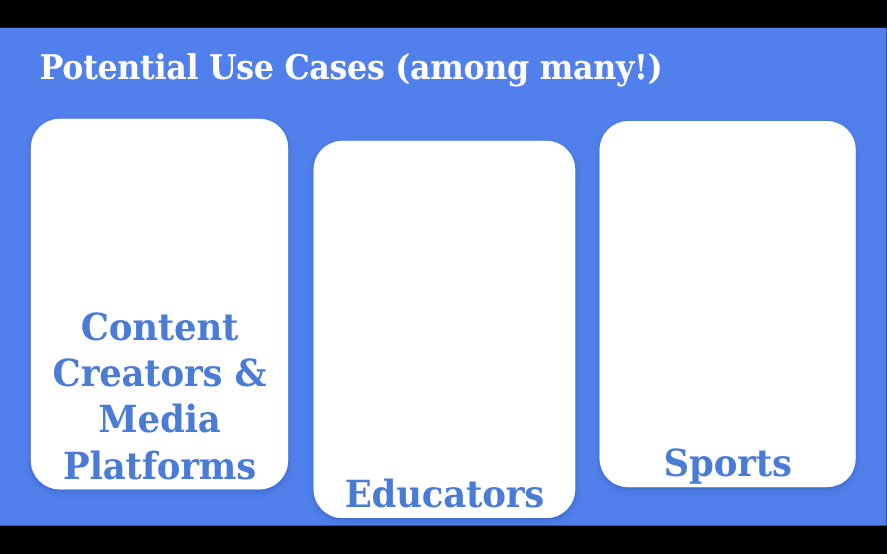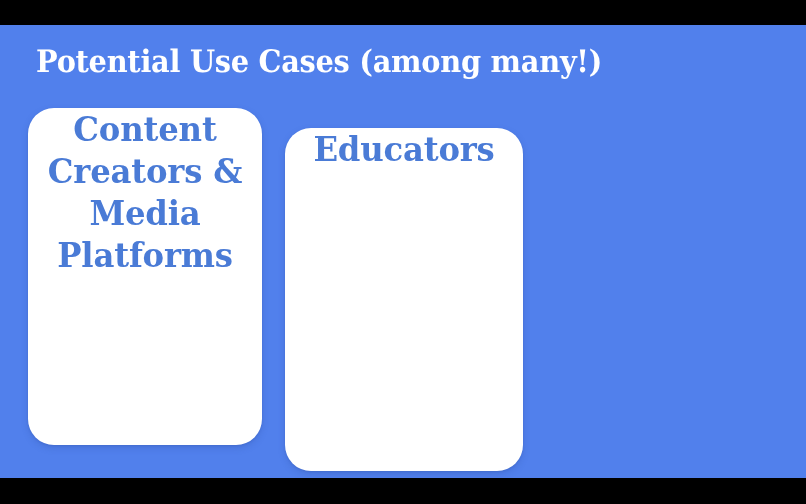--- a/index.html
+++ b/index.html
@@ -63,21 +63,21 @@
   }
 
   
   .card {
     position: absolute;
     background: #FFFFFF;
     border-radius: 26px;
     box-shadow: 0 3px 7px rgba(40, 70, 150, 0.22),
                 0 1px 2px rgba(40, 70, 150, 0.18);
     display: flex;
-    align-items: flex-start;
+    align-items: flex-end;
     justify-content: center;
     box-sizing: border-box;
     overflow: hidden;
   }
 
   #card-1 { left: 28px;  top: 83px; width: 234px; height: 337px; }
   #card-2 { left: 285px; top: 103px; width: 238px; height: 343px; }
   #card-3 { left: 545px; top: 85px; width: 233px; height: 333px; }
 
   .card-label {
@@ -119,18 +119,21 @@
     <div id="slide-title">Potential Use Cases (among many!)</div>
 
     <div class="card" id="card-1">
       <div class="card-label">Content Creators &amp; Media Platforms</div>
     </div>
 
     <div class="card" id="card-2">
       <div class="card-label">Educators</div>
     </div>
 
+    <div class="card" id="card-3">
+      <div class="card-label">Sports</div>
+    </div>
 
   </div>
 
   <div class="letterbox bottom"></div>
 
 </div>
 
 </body></html>

